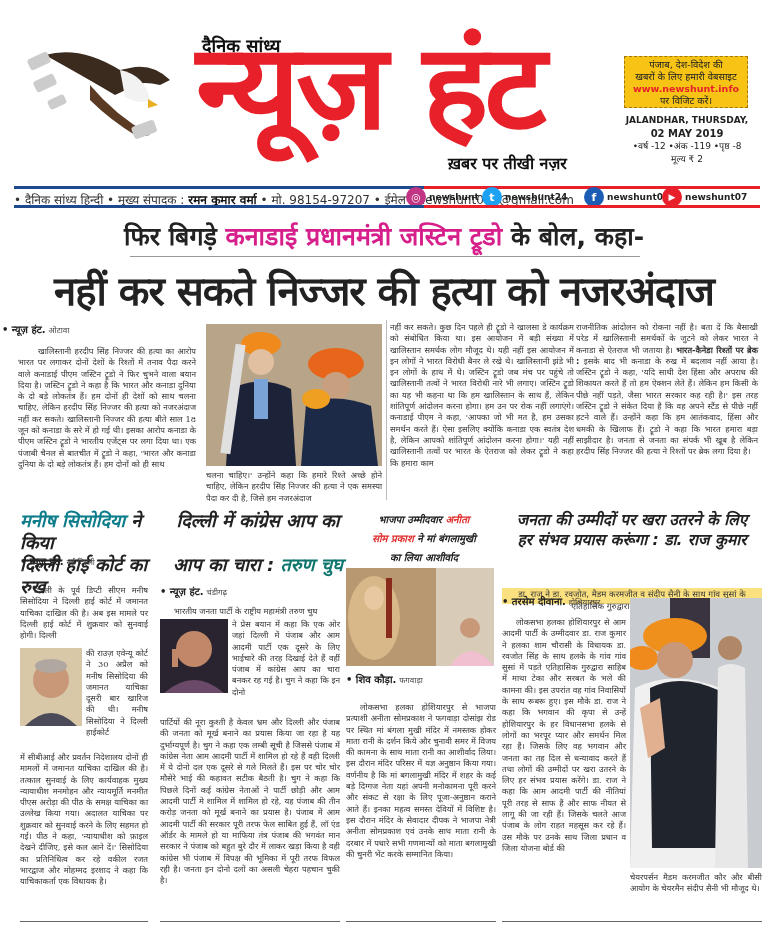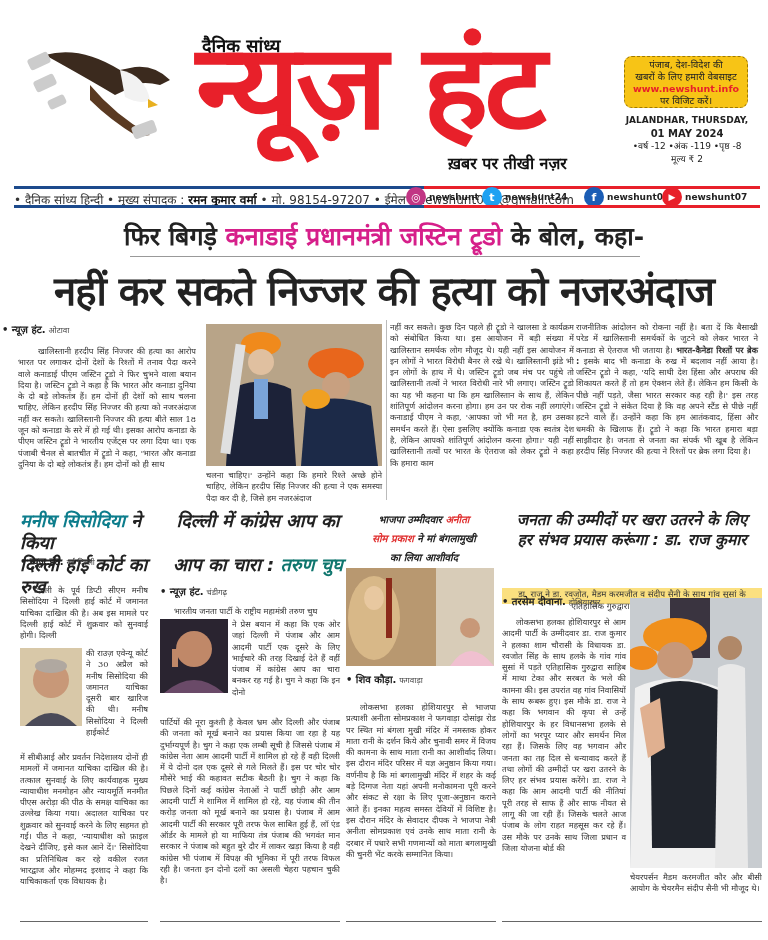--- a/index.html
+++ b/index.html
@@ -4,21 +4,21 @@
 <style>
   * { box-sizing: border-box; margin: 0; padding: 0; }
   body { width: 768px; height: 940px; background: #ffffff; font-family: "DejaVu Sans", sans-serif; color: #222; overflow: hidden; position: relative; }
   .abs { position: absolute; }
 
   
   .eagle { left: 20px; top: 25px; width: 150px; height: 115px; }
   .sandhya { left: 202px; top: 33px; font-size: 18px; font-weight: bold; color: #111; }
   .logo { left: 196px; top: 28px; font-size: 118px; font-weight: 900; color: #e8202a; letter-spacing: -4px; line-height: 1; font-family: "DejaVu Sans", sans-serif; transform: scaleX(1.05); transform-origin: left top; }
   .tagline { left: 448px; top: 152px; font-size: 16px; font-weight: bold; color: #111; }
-  .web-box { left: 624px; top: 56px; width: 124px; height: 52px; background: #f7c416; border: 1px dashed #a07a00; border-radius: 8px; text-align: center; font-size: 9.5px; line-height: 12px; padding-top: 2px; color: #222; }
+  .web-box { left: 624px; top: 56px; width: 124px; height: 52px; background: #f7c416; border: 1px dashed #a07a00; border-radius: 0; text-align: center; font-size: 9.5px; line-height: 12px; padding-top: 2px; color: #222; }
   .web-box .url { color: #e8202a; font-weight: bold; font-size: 9.5px; }
   .dateline { left: 612px; top: 114px; width: 150px; text-align: center; font-size: 9px; color: #222; line-height: 13px; }
   .dateline .b { font-weight: bold; }
 
   
   .strip { left: 14px; top: 186px; width: 746px; height: 22px; }
   .strip .top-line { position: absolute; left: 0; top: 0; width: 100%; height: 3px; background: linear-gradient(90deg, #1c4a8c 0%, #1c4a8c 55%, #e8202a 55%, #e8202a 100%); }
   .strip .bot-line { position: absolute; left: 0; bottom: 0; width: 100%; height: 3px; background: linear-gradient(90deg, #1c4a8c 0%, #1c4a8c 55%, #e8202a 55%, #e8202a 100%); }
   .strip .info { position: absolute; left: 0; top: 5px; font-size: 12px; color: #333; white-space: nowrap; }
   .strip .info b { color: #111; }
@@ -65,21 +65,21 @@
 <div class="abs tagline">ख़बर पर तीखी नज़र</div>
 
 <div class="abs web-box">
   <div>पंजाब, देश-विदेश की</div>
   <div>खबरों के लिए हमारी वेबसाइट</div>
   <div class="url">www.newshunt.info</div>
   <div>पर विजिट करें।</div>
 </div>
 <div class="abs dateline">
   <div class="b">JALANDHAR, THURSDAY,</div>
-  <div class="b" style="font-size:10px">01 MAY 2024</div>
+  <div class="b" style="font-size:10px">02 MAY 2019</div>
   <div>•वर्ष -12  •अंक -119  •पृष्ठ -8</div>
   <div>मूल्य ₹ 2</div>
 </div>
 
 <div class="abs strip">
   <div class="top-line"></div>
   <div class="info"><span>• दैनिक सांध्य हिन्दी • मुख्य संपादक : </span><b>रमन कुमार वर्मा</b><span> • मो. 98154-97207 • ईमेल : newshunt007@gmail.com</span></div>
   <div class="social" style="left:392px">
     <span class="soc-ic" style="background:#c13584">◎</span>
       <span>newshunt</span>

